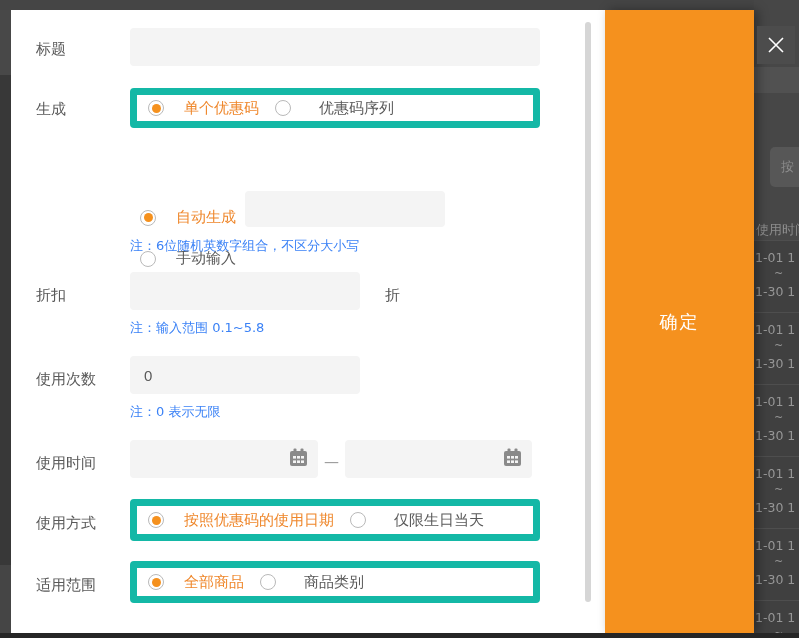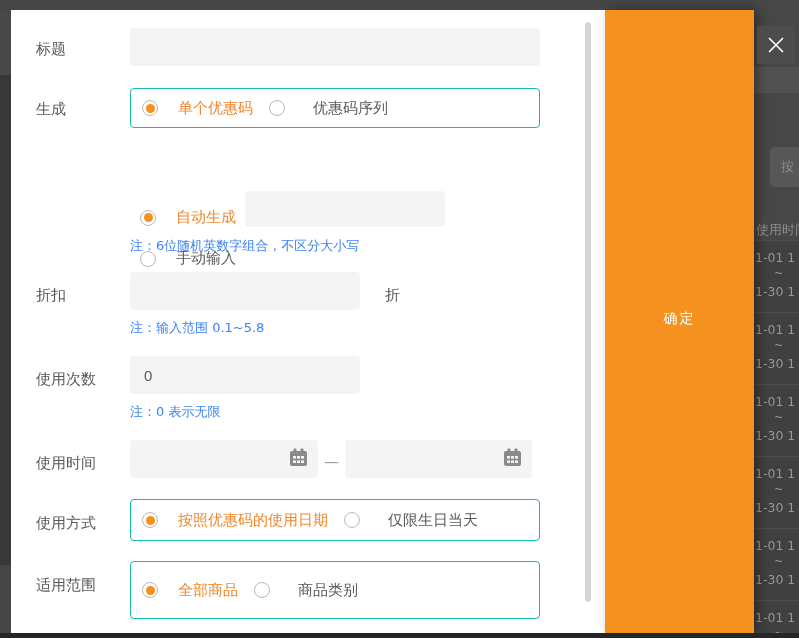--- a/index.html
+++ b/index.html
@@ -25,30 +25,30 @@
   .rs-line-t { position:absolute; left:20px; top:26px; font-size:11px; }
   .rs-line-b { position:absolute; left:1px; top:43px; }
 
   
   .close-btn { position:absolute; left:757px; top:26px; width:38px; height:38px; background:#4c4c4c; z-index:7; cursor:pointer; display:flex; align-items:center; justify-content:center; }
   .close-btn svg { display:block; }
 
   
   .modal-white { position:absolute; left:11px; top:10px; width:594px; height:623px; background:#ffffff; z-index:3; }
   .modal-orange { position:absolute; left:605px; top:10px; width:149px; height:623px; z-index:4; box-shadow:4px 0 10px rgba(0,0,0,0.35); }
-  .confirm-label { position:absolute; left:0; top:300px; width:100%; text-align:center; color:#ffffff; font-size:14px; letter-spacing:2px; cursor:pointer; }
+  .confirm-label { position:absolute; left:0; top:300px; width:100%; text-align:center; color:#ffffff; font-size:18px; letter-spacing:2px; cursor:pointer; }
 
   
   .scroll-thumb { position:absolute; left:585px; top:22px; width:6px; height:580px; background:#d6d6d6; border-radius:3px; z-index:5; }
 
   
   .f-label { position:absolute; left:25px; color:#595959; font-size:15px; white-space:nowrap; }
   .f-input { position:absolute; background:#f4f4f4; border:none; border-radius:4px; font-size:15px; color:#595959; padding:0 14px; outline:none; }
   .f-note  { position:absolute; color:#3b82f6; font-size:13px; white-space:nowrap; }
-  .opt-box { position:absolute; left:119px; width:410px; border:1px solid #14b8a6; border-radius:4px; display:flex; align-items:center; padding-left:11px; background:#fff; }
+  .opt-box { position:absolute; left:119px; width:410px; border:7px solid #14b8a6; border-radius:4px; display:flex; align-items:center; padding-left:11px; background:#fff; }
   .radio { width:16px; height:16px; border:1px solid #b9b9b9; border-radius:50%; background:#fff; display:inline-flex; align-items:center; justify-content:center; flex:0 0 16px; cursor:pointer; }
   .radio.on::after { content:""; width:9px; height:9px; border-radius:50%; background:var(--accent); }
   .opt-label { font-size:15px; color:#595959; margin-left:20px; cursor:pointer; white-space:nowrap; }
   .opt-label.sel { color:#ef872b; }
   .gap { width:16px; flex:0 0 16px; }
   .sub-opt { position:absolute; display:flex; align-items:center;margin-top:48px; }
   .date-input { position:absolute; background:#f4f4f4; border-radius:4px; display:flex; align-items:center; justify-content:flex-end; padding-right:9px; cursor:pointer; }
   .date-dash { position:absolute; color:#9f9f9f; font-size:15px; }
   .suffix { position:absolute; color:#595959; font-size:15px; }
 </style>
@@ -184,21 +184,21 @@
     <div class="f-label" style="top:504px;">使用方式</div>
     <div class="opt-box" style="top:489px; height:42px;">
       <span class="radio on"></span>
       <span class="opt-label sel">按照优惠码的使用日期</span>
       <span class="gap"></span>
       <span class="radio"></span>
       <span class="opt-label" style="margin-left:28px;">仅限生日当天</span>
     </div>
 
     <div class="f-label" style="top:566px;">适用范围</div>
-    <div class="opt-box" style="top:551px; height:58px;">
+    <div class="opt-box" style="top:551px; height:42px;">
       <span class="radio on"></span>
       <span class="opt-label sel">全部商品</span>
       <span class="gap"></span>
       <span class="radio"></span>
       <span class="opt-label" style="margin-left:28px;">商品类别</span>
     </div>
   </div>
 
   <div class="modal-orange" style="background:#f5911e;">
     <div class="confirm-label">确定</div>

